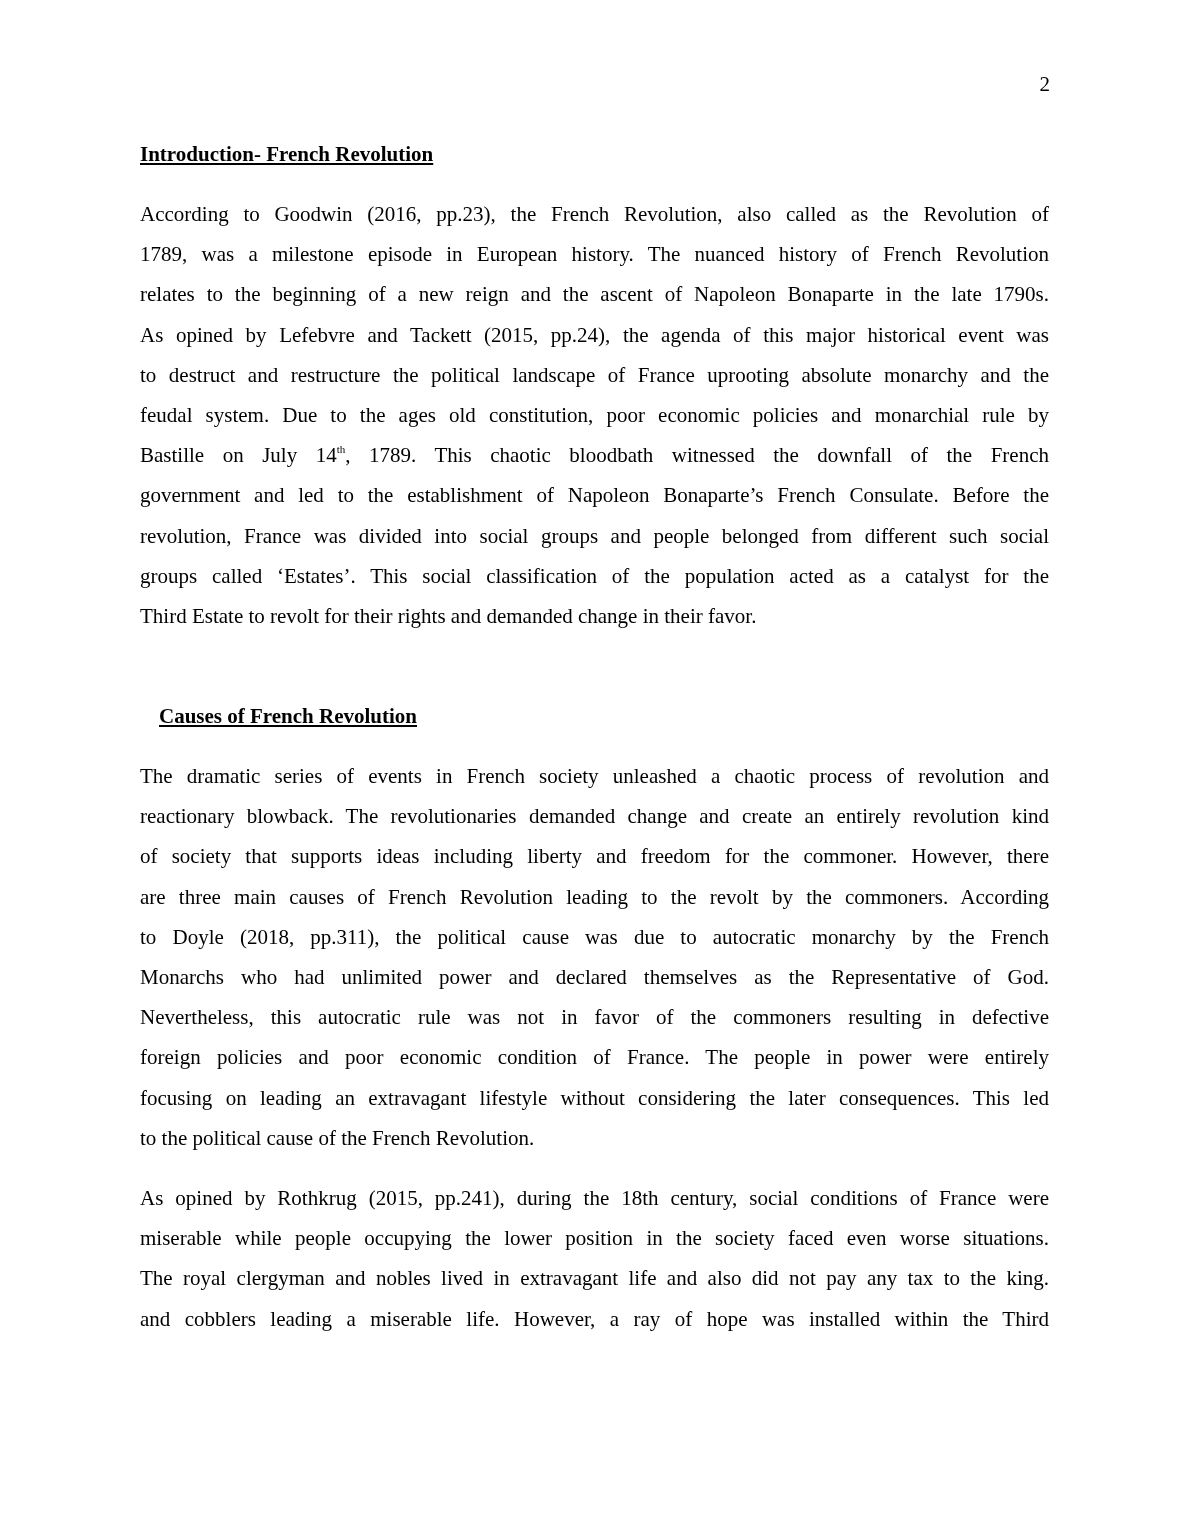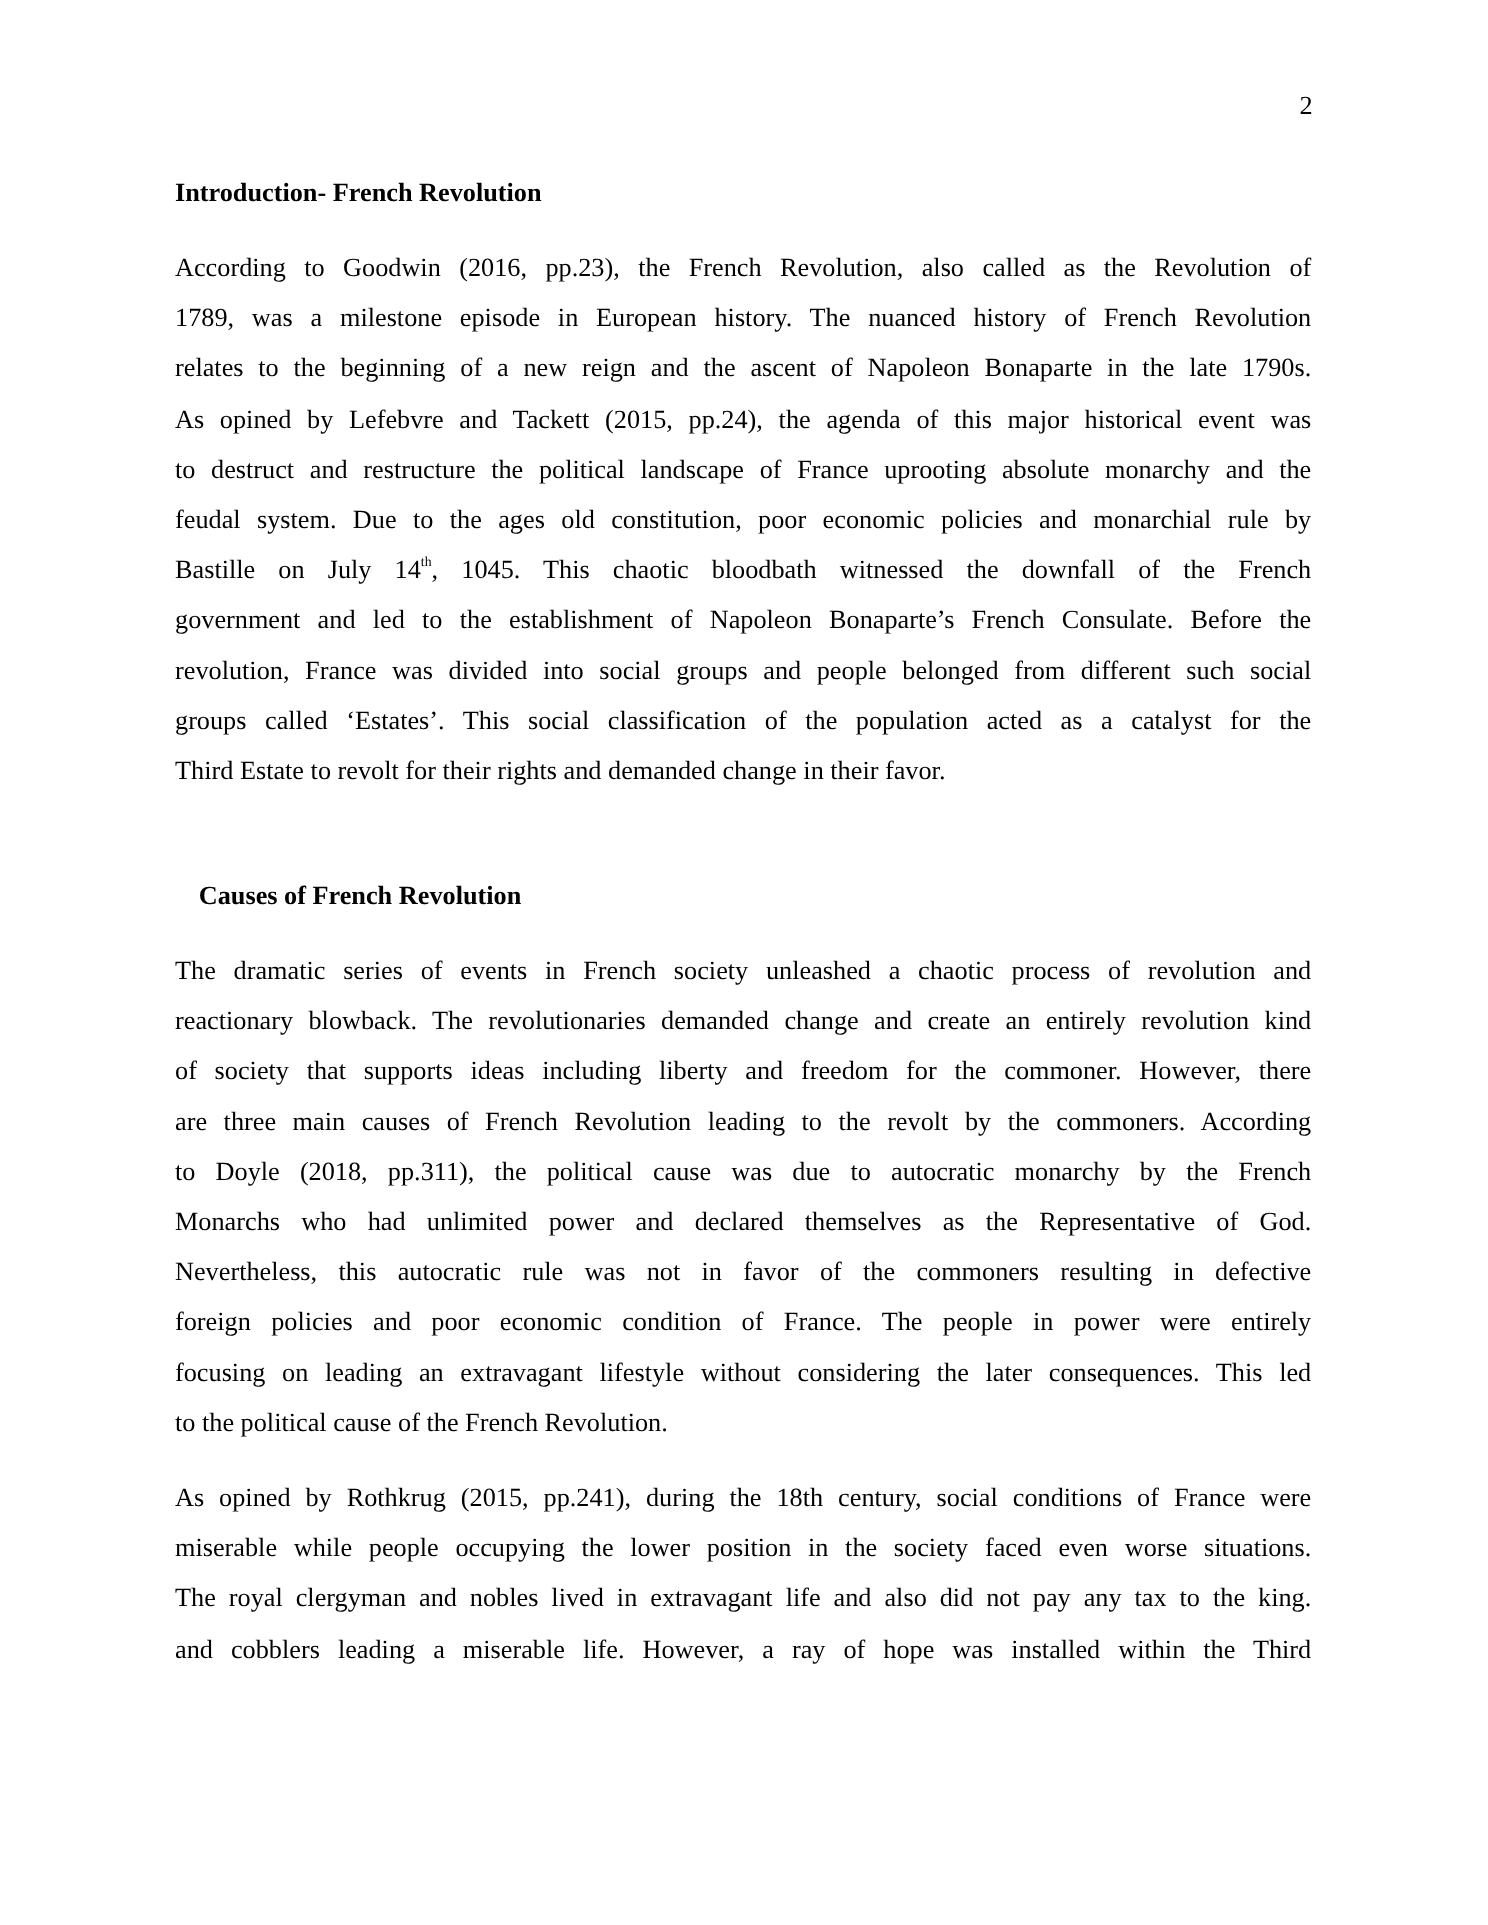--- a/index.html
+++ b/index.html
@@ -36,20 +36,21 @@
       top: 0;
       width: 909px;
     }
     .heading {
       position: absolute;
       left: 0;
       font-weight: bold;
       font-size: 21px;
       line-height: 28px;
       white-space: nowrap;
+      text-decoration: underline;
     }
     .para {
       position: absolute;
       left: 0;
       width: 909px;
     }
     .line {
       display: block;
       height: 40.2px;
       line-height: 28px;
@@ -80,21 +81,21 @@
 
     <div class="heading" style="top:140px;">Introduction- French Revolution</div>
 
     <div class="para" style="top:200px;">
       <span class="line">According to Goodwin (2016, pp.23), the French Revolution, also called as the Revolution of</span>
       <span class="line">1789, was a milestone episode in European history. The nuanced history of French Revolution</span>
       <span class="line">relates to the beginning of a new reign and the ascent of Napoleon Bonaparte in the late 1790s.</span>
       <span class="line">As opined by Lefebvre and Tackett (2015, pp.24), the agenda of this major historical event was</span>
       <span class="line">to destruct and restructure the political landscape of France uprooting absolute monarchy and the</span>
       <span class="line">feudal system. Due to the ages old constitution, poor economic policies and monarchial rule by</span>
-      <span class="line"><span>Bastille on July 14</span><sup>th</sup><span>, 1045. This chaotic bloodbath witnessed the downfall of the French</span></span>
+      <span class="line"><span>Bastille on July 14</span><sup>th</sup><span>, 1789. This chaotic bloodbath witnessed the downfall of the French</span></span>
       <span class="line">government and led to the establishment of Napoleon Bonaparte’s French Consulate. Before the</span>
       <span class="line">revolution, France was divided into social groups and people belonged from different such social</span>
       <span class="line">groups called ‘Estates’. This social classification of the population acted as a catalyst for the</span>
       <span class="line last">Third Estate to revolt for their rights and demanded change in their favor.</span>
     </div>
 
     <div class="heading" style="top:702px;margin-left:19px;">Causes of French Revolution</div>
 
     <div class="para" style="top:762px;">
       <span class="line">The dramatic series of events in French society unleashed a chaotic process of revolution and</span>

